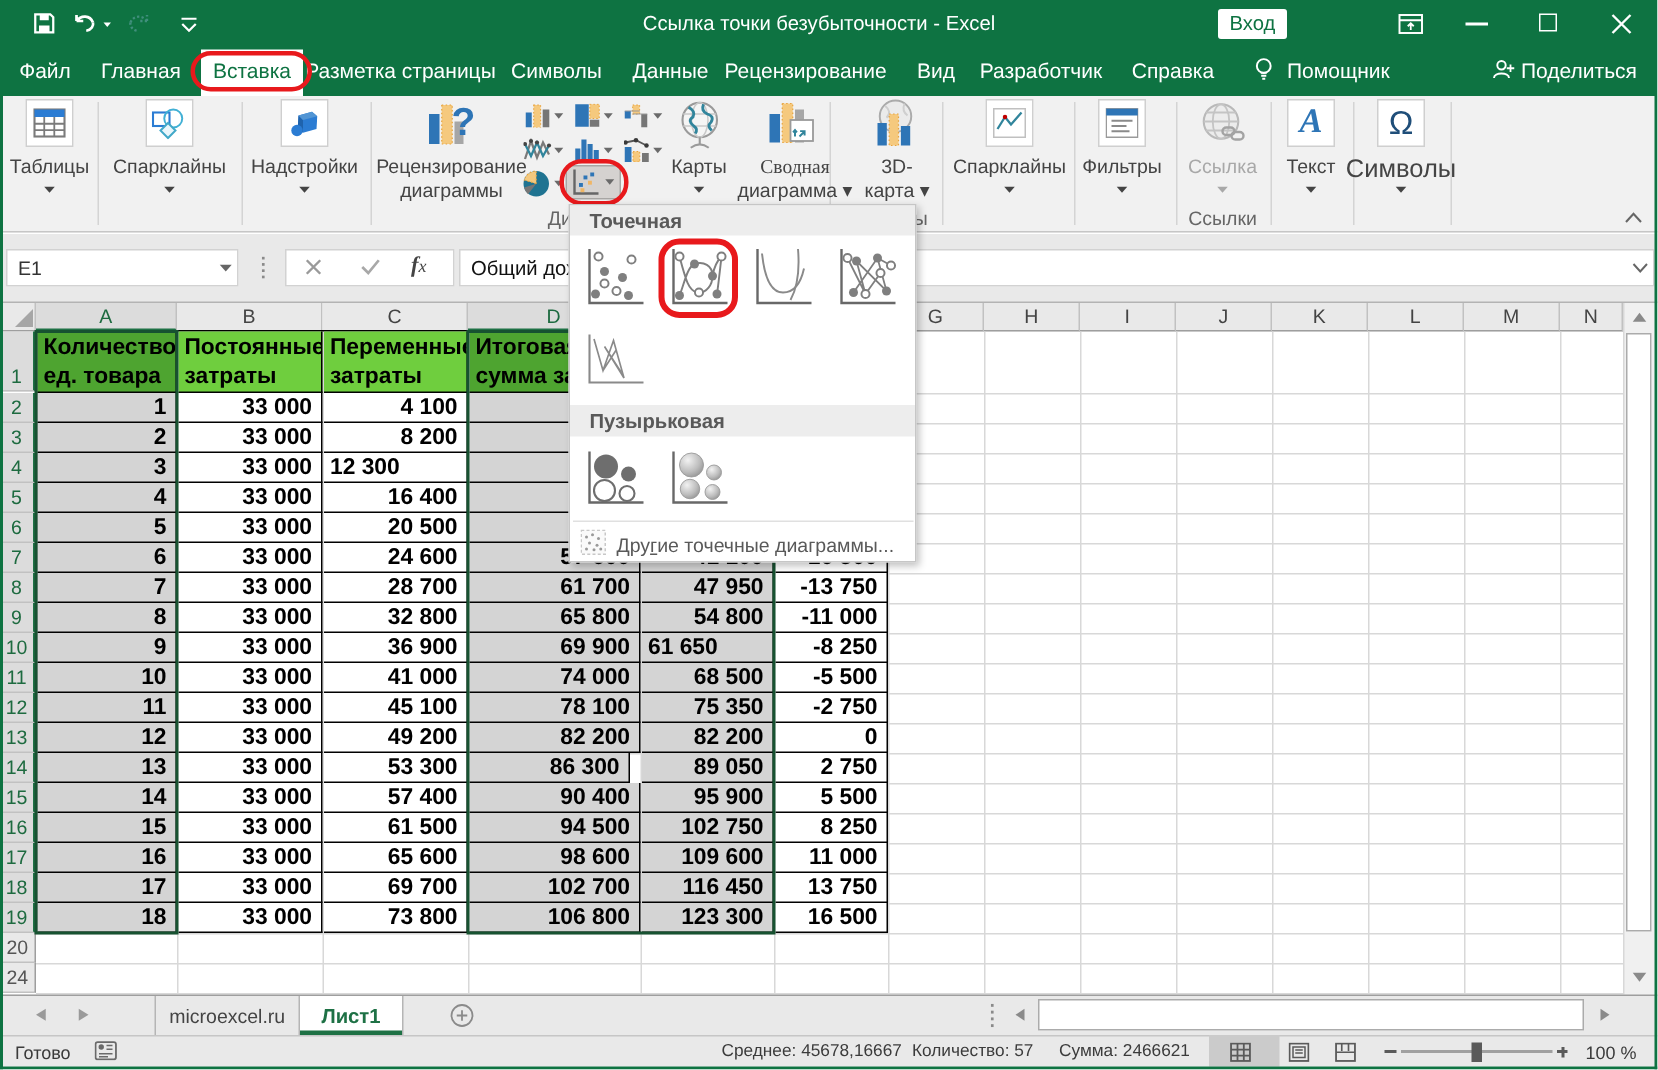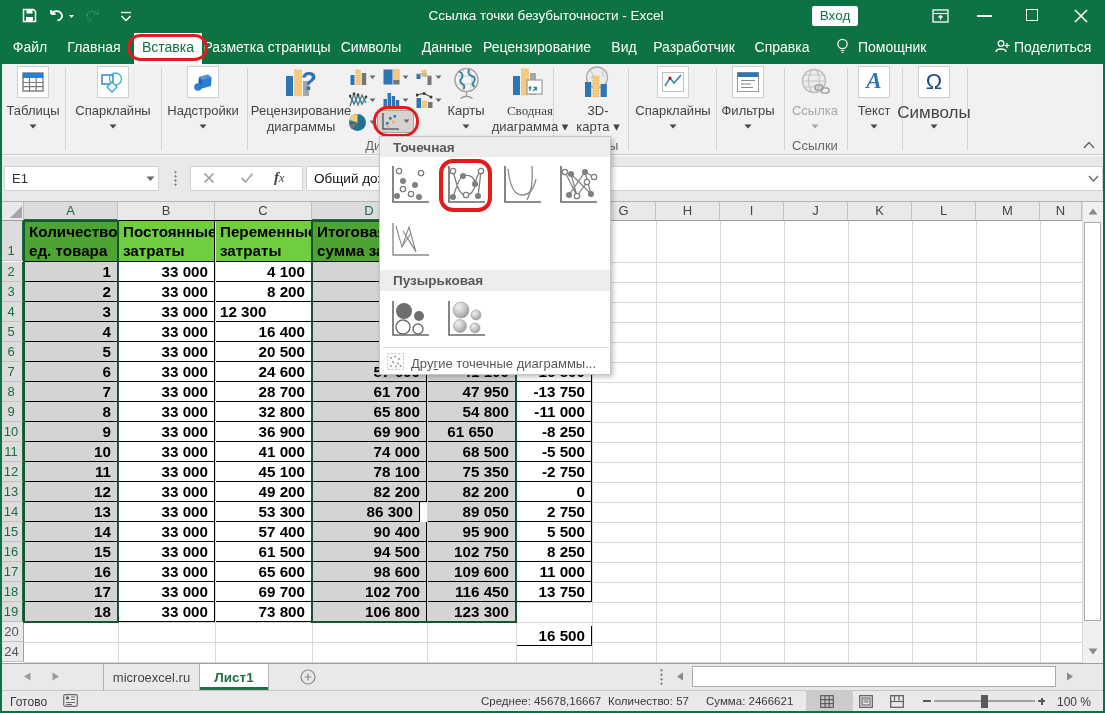--- a/index.html
+++ b/index.html
@@ -432,21 +432,21 @@
 <div class="ab" style="left:25px;top:402px;width:93px;height:20px;background:#d4d4d4;border-right:1px solid #000;border-bottom:1px solid #000;font-weight:bold;font-size:15.2px;color:#000;overflow:hidden;text-align:right;padding:1px 6px 0 4px;line-height:18px;">8</div>
 <div class="ab" style="left:119px;top:402px;width:96px;height:20px;background:#fff;border-right:1px solid #000;border-bottom:1px solid #000;font-weight:bold;font-size:15.2px;color:#000;overflow:hidden;text-align:right;padding:1px 6px 0 4px;line-height:18px;">33&nbsp;000</div>
 <div class="ab" style="left:216px;top:402px;width:96px;height:20px;background:#fff;border-right:1px solid #000;border-bottom:1px solid #000;font-weight:bold;font-size:15.2px;color:#000;overflow:hidden;text-align:right;padding:1px 6px 0 4px;line-height:18px;">32&nbsp;800</div>
 <div class="ab" style="left:313px;top:402px;width:114px;height:20px;background:#d4d4d4;border-right:1px solid #000;border-bottom:1px solid #000;font-weight:bold;font-size:15.2px;color:#000;overflow:hidden;text-align:right;padding:1px 6px 0 4px;line-height:18px;">65&nbsp;800</div>
 <div class="ab" style="left:428px;top:402px;width:88px;height:20px;background:#d4d4d4;border-right:1px solid #000;border-bottom:1px solid #000;font-weight:bold;font-size:15.2px;color:#000;overflow:hidden;text-align:right;padding:1px 6px 0 4px;line-height:18px;">54&nbsp;800</div>
 <div class="ab" style="left:517px;top:402px;width:75px;height:20px;background:#fff;border-right:1px solid #000;border-bottom:1px solid #000;font-weight:bold;font-size:15.2px;color:#000;overflow:hidden;text-align:right;padding:1px 6px 0 4px;line-height:18px;">-11&nbsp;000</div>
 <div class="ab" style="left:25px;top:422px;width:93px;height:20px;background:#d4d4d4;border-right:1px solid #000;border-bottom:1px solid #000;font-weight:bold;font-size:15.2px;color:#000;overflow:hidden;text-align:right;padding:1px 6px 0 4px;line-height:18px;">9</div>
 <div class="ab" style="left:119px;top:422px;width:96px;height:20px;background:#fff;border-right:1px solid #000;border-bottom:1px solid #000;font-weight:bold;font-size:15.2px;color:#000;overflow:hidden;text-align:right;padding:1px 6px 0 4px;line-height:18px;">33&nbsp;000</div>
 <div class="ab" style="left:216px;top:422px;width:96px;height:20px;background:#fff;border-right:1px solid #000;border-bottom:1px solid #000;font-weight:bold;font-size:15.2px;color:#000;overflow:hidden;text-align:right;padding:1px 6px 0 4px;line-height:18px;">36&nbsp;900</div>
 <div class="ab" style="left:313px;top:422px;width:114px;height:20px;background:#d4d4d4;border-right:1px solid #000;border-bottom:1px solid #000;font-weight:bold;font-size:15.2px;color:#000;overflow:hidden;text-align:right;padding:1px 6px 0 4px;line-height:18px;">69&nbsp;900</div>
-<div class="ab" style="left:428px;top:422px;width:88px;height:20px;background:#d4d4d4;border-right:1px solid #000;border-bottom:1px solid #000;font-weight:bold;font-size:15.2px;color:#000;overflow:hidden;text-align:center;padding:1px 6px 0 4px;line-height:18px;">61&nbsp;650</div>
+<div class="ab" style="left:428px;top:422px;width:88px;height:20px;background:#d4d4d4;border-right:1px solid #000;border-bottom:1px solid #000;font-weight:bold;font-size:15.2px;color:#000;overflow:hidden;text-align:left;padding:1px 6px 0 4px;line-height:18px;">61&nbsp;650</div>
 <div class="ab" style="left:517px;top:422px;width:75px;height:20px;background:#fff;border-right:1px solid #000;border-bottom:1px solid #000;font-weight:bold;font-size:15.2px;color:#000;overflow:hidden;text-align:right;padding:1px 6px 0 4px;line-height:18px;">-8&nbsp;250</div>
 <div class="ab" style="left:25px;top:442px;width:93px;height:20px;background:#d4d4d4;border-right:1px solid #000;border-bottom:1px solid #000;font-weight:bold;font-size:15.2px;color:#000;overflow:hidden;text-align:right;padding:1px 6px 0 4px;line-height:18px;">10</div>
 <div class="ab" style="left:119px;top:442px;width:96px;height:20px;background:#fff;border-right:1px solid #000;border-bottom:1px solid #000;font-weight:bold;font-size:15.2px;color:#000;overflow:hidden;text-align:right;padding:1px 6px 0 4px;line-height:18px;">33&nbsp;000</div>
 <div class="ab" style="left:216px;top:442px;width:96px;height:20px;background:#fff;border-right:1px solid #000;border-bottom:1px solid #000;font-weight:bold;font-size:15.2px;color:#000;overflow:hidden;text-align:right;padding:1px 6px 0 4px;line-height:18px;">41&nbsp;000</div>
 <div class="ab" style="left:313px;top:442px;width:114px;height:20px;background:#d4d4d4;border-right:1px solid #000;border-bottom:1px solid #000;font-weight:bold;font-size:15.2px;color:#000;overflow:hidden;text-align:right;padding:1px 6px 0 4px;line-height:18px;">74&nbsp;000</div>
 <div class="ab" style="left:428px;top:442px;width:88px;height:20px;background:#d4d4d4;border-right:1px solid #000;border-bottom:1px solid #000;font-weight:bold;font-size:15.2px;color:#000;overflow:hidden;text-align:right;padding:1px 6px 0 4px;line-height:18px;">68&nbsp;500</div>
 <div class="ab" style="left:517px;top:442px;width:75px;height:20px;background:#fff;border-right:1px solid #000;border-bottom:1px solid #000;font-weight:bold;font-size:15.2px;color:#000;overflow:hidden;text-align:right;padding:1px 6px 0 4px;line-height:18px;">-5&nbsp;500</div>
 <div class="ab" style="left:25px;top:462px;width:93px;height:20px;background:#d4d4d4;border-right:1px solid #000;border-bottom:1px solid #000;font-weight:bold;font-size:15.2px;color:#000;overflow:hidden;text-align:right;padding:1px 6px 0 4px;line-height:18px;">11</div>
 <div class="ab" style="left:119px;top:462px;width:96px;height:20px;background:#fff;border-right:1px solid #000;border-bottom:1px solid #000;font-weight:bold;font-size:15.2px;color:#000;overflow:hidden;text-align:right;padding:1px 6px 0 4px;line-height:18px;">33&nbsp;000</div>
 <div class="ab" style="left:216px;top:462px;width:96px;height:20px;background:#fff;border-right:1px solid #000;border-bottom:1px solid #000;font-weight:bold;font-size:15.2px;color:#000;overflow:hidden;text-align:right;padding:1px 6px 0 4px;line-height:18px;">45&nbsp;100</div>
@@ -487,21 +487,21 @@
 <div class="ab" style="left:119px;top:582px;width:96px;height:20px;background:#fff;border-right:1px solid #000;border-bottom:1px solid #000;font-weight:bold;font-size:15.2px;color:#000;overflow:hidden;text-align:right;padding:1px 6px 0 4px;line-height:18px;">33&nbsp;000</div>
 <div class="ab" style="left:216px;top:582px;width:96px;height:20px;background:#fff;border-right:1px solid #000;border-bottom:1px solid #000;font-weight:bold;font-size:15.2px;color:#000;overflow:hidden;text-align:right;padding:1px 6px 0 4px;line-height:18px;">69&nbsp;700</div>
 <div class="ab" style="left:313px;top:582px;width:114px;height:20px;background:#d4d4d4;border-right:1px solid #000;border-bottom:1px solid #000;font-weight:bold;font-size:15.2px;color:#000;overflow:hidden;text-align:right;padding:1px 6px 0 4px;line-height:18px;">102&nbsp;700</div>
 <div class="ab" style="left:428px;top:582px;width:88px;height:20px;background:#d4d4d4;border-right:1px solid #000;border-bottom:1px solid #000;font-weight:bold;font-size:15.2px;color:#000;overflow:hidden;text-align:right;padding:1px 6px 0 4px;line-height:18px;">116&nbsp;450</div>
 <div class="ab" style="left:517px;top:582px;width:75px;height:20px;background:#fff;border-right:1px solid #000;border-bottom:1px solid #000;font-weight:bold;font-size:15.2px;color:#000;overflow:hidden;text-align:right;padding:1px 6px 0 4px;line-height:18px;">13&nbsp;750</div>
 <div class="ab" style="left:25px;top:602px;width:93px;height:20px;background:#d4d4d4;border-right:1px solid #000;border-bottom:1px solid #000;font-weight:bold;font-size:15.2px;color:#000;overflow:hidden;text-align:right;padding:1px 6px 0 4px;line-height:18px;">18</div>
 <div class="ab" style="left:119px;top:602px;width:96px;height:20px;background:#fff;border-right:1px solid #000;border-bottom:1px solid #000;font-weight:bold;font-size:15.2px;color:#000;overflow:hidden;text-align:right;padding:1px 6px 0 4px;line-height:18px;">33&nbsp;000</div>
 <div class="ab" style="left:216px;top:602px;width:96px;height:20px;background:#fff;border-right:1px solid #000;border-bottom:1px solid #000;font-weight:bold;font-size:15.2px;color:#000;overflow:hidden;text-align:right;padding:1px 6px 0 4px;line-height:18px;">73&nbsp;800</div>
 <div class="ab" style="left:313px;top:602px;width:114px;height:20px;background:#d4d4d4;border-right:1px solid #000;border-bottom:1px solid #000;font-weight:bold;font-size:15.2px;color:#000;overflow:hidden;text-align:right;padding:1px 6px 0 4px;line-height:18px;">106&nbsp;800</div>
 <div class="ab" style="left:428px;top:602px;width:88px;height:20px;background:#d4d4d4;border-right:1px solid #000;border-bottom:1px solid #000;font-weight:bold;font-size:15.2px;color:#000;overflow:hidden;text-align:right;padding:1px 6px 0 4px;line-height:18px;">123&nbsp;300</div>
-<div class="ab" style="left:517px;top:626px;width:75px;height:20px;background:#fff;border-right:1px solid #000;border-bottom:1px solid #000;font-weight:bold;font-size:15.2px;color:#000;overflow:hidden;text-align:right;padding:1px 6px 0 4px;line-height:18px;">16&nbsp;500</div>
+<div class="ab" style="left:517px;top:602px;width:75px;height:20px;background:#fff;border-right:1px solid #000;border-bottom:1px solid #000;font-weight:bold;font-size:15.2px;color:#000;overflow:hidden;text-align:right;padding:1px 6px 0 4px;line-height:18px;">16&nbsp;500</div>
 <div class="ab" style="left:23px;top:220px;width:96px;height:403px;border:2px solid #175231;"></div>
 <div class="ab" style="left:311px;top:220px;width:206px;height:403px;border:2px solid #175231;"></div>
 <div class="ab" style="left:1082px;top:202px;width:21px;height:461px;background:#f0f0f0;border-left:1px solid #d8d8d8;"></div>
 <div class="ab" style="left:1084px;top:203px;width:18px;height:17px;background:#f0f0f0;"></div>
 <svg class="ab" style="left:1088px;top:208px;" width="10" height="7" viewBox="0 0 10 7">
     <path d="M5 0.5 L9.5 6.5 L0.5 6.5 z" fill="#8a8a8a"></path>
   </svg>
 <div class="ab" style="left:1084px;top:222px;width:17px;height:399px;background:#fff;border:1px solid #ababab;"></div>
 <svg class="ab" style="left:1088px;top:648px;" width="10" height="7" viewBox="0 0 10 7">
     <path d="M0.5 0.5 L9.5 0.5 L5 6.5 z" fill="#8a8a8a"></path>

